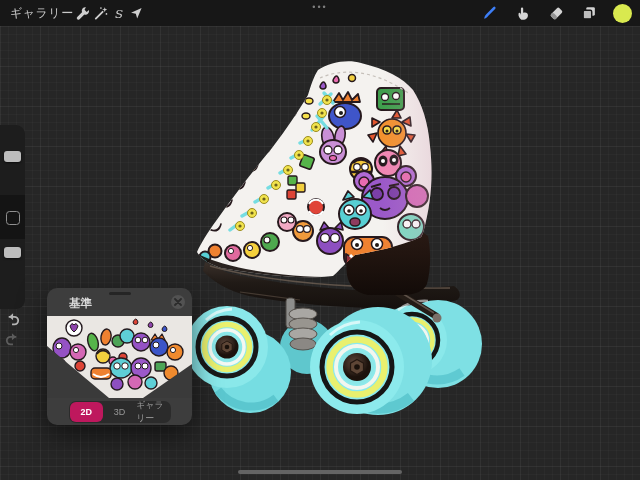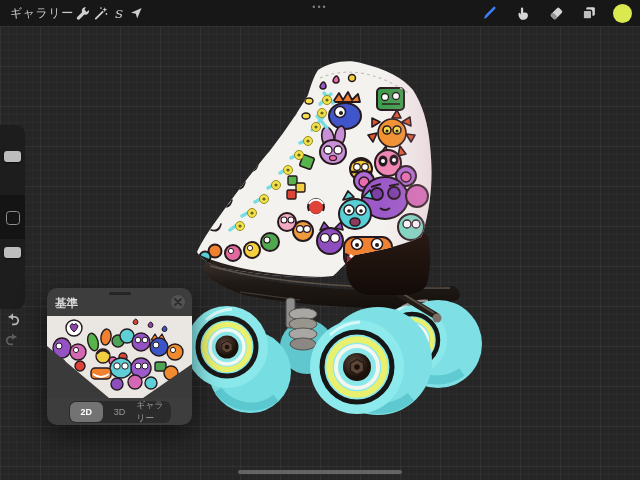--- a/index.html
+++ b/index.html
@@ -42,21 +42,21 @@
   .sb-handle.h1{top:26px;}
   .sb-handle.h2{top:122px;}
   .sb-square{position:absolute;left:6px;top:86px;width:12px;height:12px;border:1.6px solid #909090;border-radius:3.5px;}
   .sb-undo{position:absolute;left:3px;top:309px;width:19px;height:19px;z-index:20;}
   .sb-redo{position:absolute;left:3px;top:329px;width:19px;height:19px;z-index:20;opacity:.38;}
   
   .ref-panel{position:absolute;left:47px;top:288px;width:145px;height:137px;
     background:#3d3d3d;border-radius:10px;z-index:25;
     box-shadow:0 10px 28px rgba(0,0,0,.55);}
   .ref-grab{position:absolute;top:4px;left:50%;transform:translateX(-50%);width:22px;height:3px;border-radius:2px;background:#252525;}
-  .ref-title{position:absolute;left:8px;top:8px;font-size:11.5px;font-weight:bold;color:#dcdcdc;}
+  .ref-title{position:absolute;left:22px;top:8px;font-size:11.5px;font-weight:bold;color:#dcdcdc;}
   .ref-close{position:absolute;right:7px;top:7px;width:14px;height:14px;border-radius:50%;background:#525252;display:flex;align-items:center;justify-content:center;}
   .ref-close svg{display:block;}
   .ref-thumb{position:absolute;left:0;top:28px;width:145px;height:82px;overflow:hidden;background:#e9e6e2;}
   .ref-tabs{position:absolute;left:0;bottom:0;width:145px;height:27px;display:flex;align-items:center;justify-content:center;}
   .segctl{display:flex;width:100px;height:20px;background:#2b2b2b;border-radius:7px;padding:1px;}
   .seg{flex:1;display:flex;align-items:center;justify-content:center;font-size:9px;color:#989898;border-radius:6px;}
   .seg.selected{background:#3b78f2;color:#fff;font-weight:bold;}
   
   .home-indicator{position:absolute;left:238px;top:470px;width:164px;height:4px;border-radius:2px;background:#646464;z-index:30;}
 </style>
@@ -447,20 +447,20 @@
         <circle cx="104" cy="67" r="6" fill="#5ecfd6"></circle>
         <circle cx="70" cy="68" r="6" fill="#8d4fc0"></circle>
         <circle cx="33" cy="50" r="5" fill="#dd4436"></circle>
       </g>
       <polygon points="0,82 0,30 62,82" fill="#3a3a3a"></polygon>
       <polygon points="145,82 96,82 145,48" fill="#3a3a3a"></polygon>
     </svg>
   </div>
   <div class="ref-tabs">
     <div class="segctl">
-      <div class="seg selected" style="background: #737373;">2D</div>
+      <div class="seg selected" style="background: #be185d;">2D</div>
       <div class="seg">3D</div>
       <div class="seg">ギャラリー</div>
     </div>
   </div>
 </div>
 
 <div class="home-indicator"></div>
 
 </body></html>

